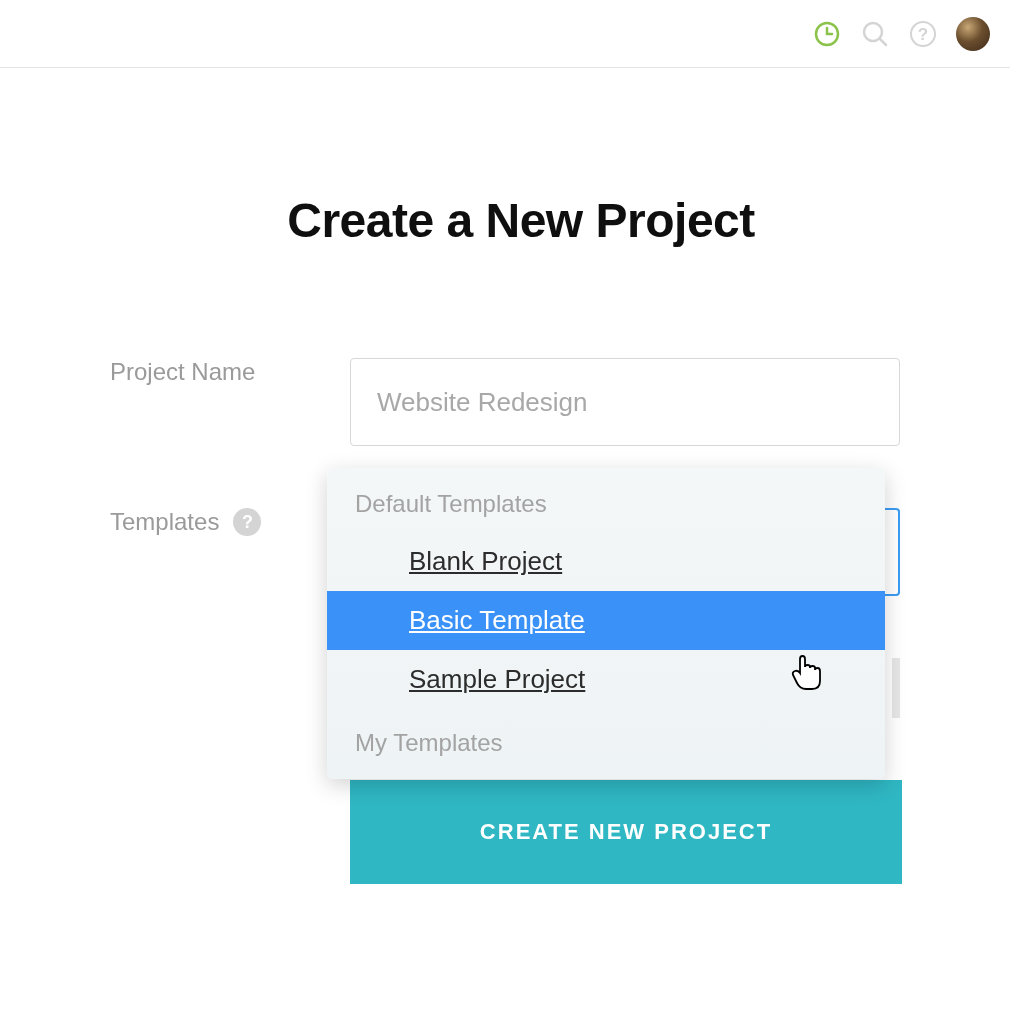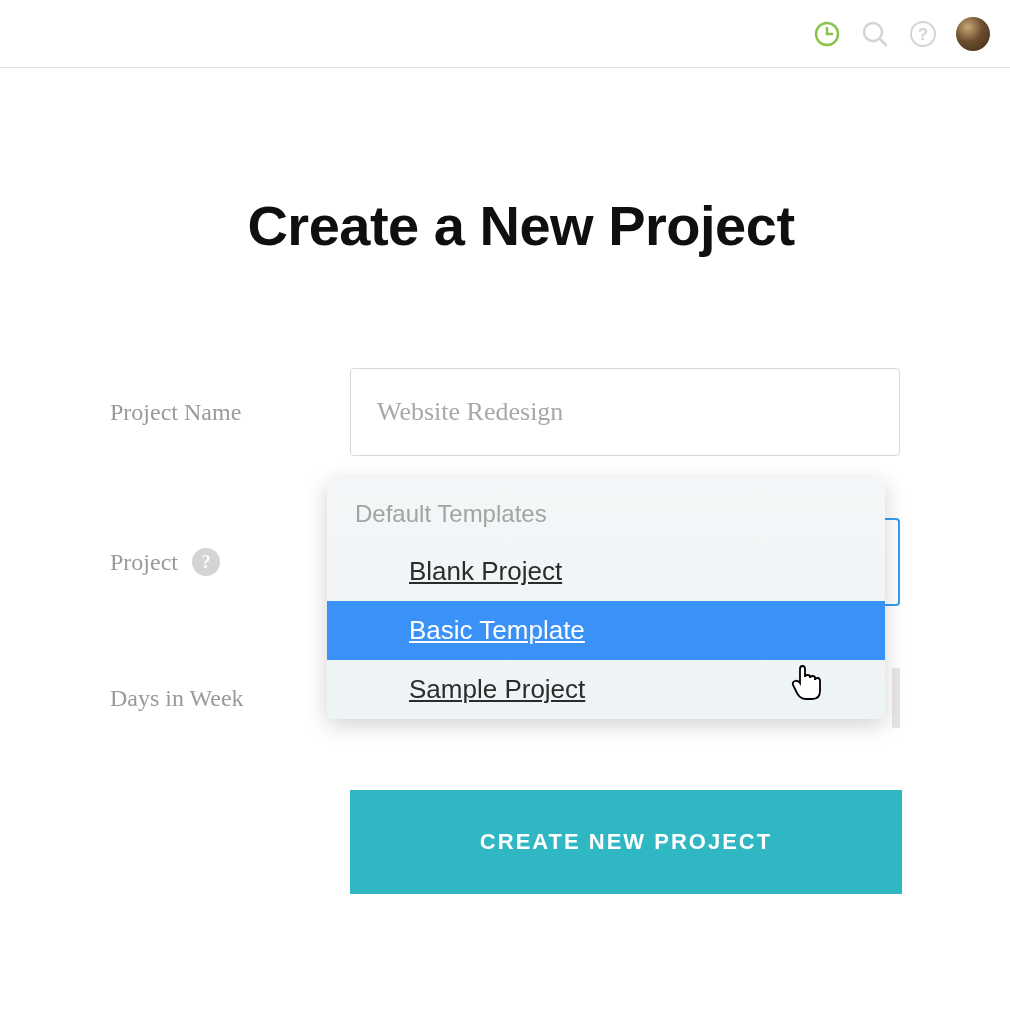--- a/index.html
+++ b/index.html
@@ -42,37 +42,36 @@
       overflow: hidden;
       position: relative;
     }
     .avatar-inner {
       width: 100%;
       height: 100%;
       background: radial-gradient(circle at 35% 30%, #c9a876 0%, #6b4e2e 45%, #3d2a18 100%);
     }
     .page-title {
       text-align: center;
-      font-size: 56px;
+      font-size: 48px;
       font-weight: 700;
       color: #0f0f0f;
       margin-top: 125px;
       letter-spacing: -0.5px;
       margin-left: 32px;
     }
     .form-container {
       width: 790px;
       margin: 110px auto 0;
       position: relative;
     }
     .form-row {
       display: flex;
-      align-items: center;
+      align-items: flex-start;
       margin-bottom: 62px;
-      font-family: Liberation Serif, serif;
     }
     .form-label {
       width: 240px;
       font-size: 24px;
       color: #9a9a9a;
       font-weight: 400;
       display: flex;
       align-items: center;
       gap: 14px;
     }
@@ -208,36 +207,36 @@
 
 <div class="form-container">
 
   <div class="form-row">
     <label class="form-label">Project Name</label>
     <input class="input-field" type="text" placeholder="Website Redesign" style="">
   </div>
 
   <div class="form-row">
     <label class="form-label">
-      <span>Project</span>
+      <span>Templates</span>
       <span class="help-badge">?</span>
     </label>
     <div class="template-select-placeholder"></div>
   </div>
 
   <div class="form-row">
-    <label class="form-label">Days in Week</label>
     <div class="days-slider-stub"></div>
   </div>
 
   <div class="dropdown">
     <div class="dropdown-group-label">Default Templates</div>
     <div class="dropdown-option">Blank Project</div>
     <div class="dropdown-option selected">Basic Template</div>
     <div class="dropdown-option">Sample Project</div>
+    <div class="dropdown-bottom-label">My Templates</div>
   </div>
 
   <div class="cursor-hand">
     <svg width="32" height="40" viewBox="0 0 32 40">
       <path d="M10 18 L10 6 Q10 3 12.5 3 Q15 3 15 6 L15 14 Q15 12 17.5 12 Q20 12 20 14 L20 15 Q20 13 22.5 13 Q25 13 25 15 L25 17 Q25 15 27.5 15 Q30 15 30 18 L30 28 Q30 36 22 36 L16 36 Q10 36 7 30 L3 22 Q2 19 5 18 Q8 17 10 20 Z" fill="#ffffff" stroke="#000000" stroke-width="1.8"></path>
     </svg>
   </div>
 
   <button class="submit-button">CREATE NEW PROJECT</button>
 

